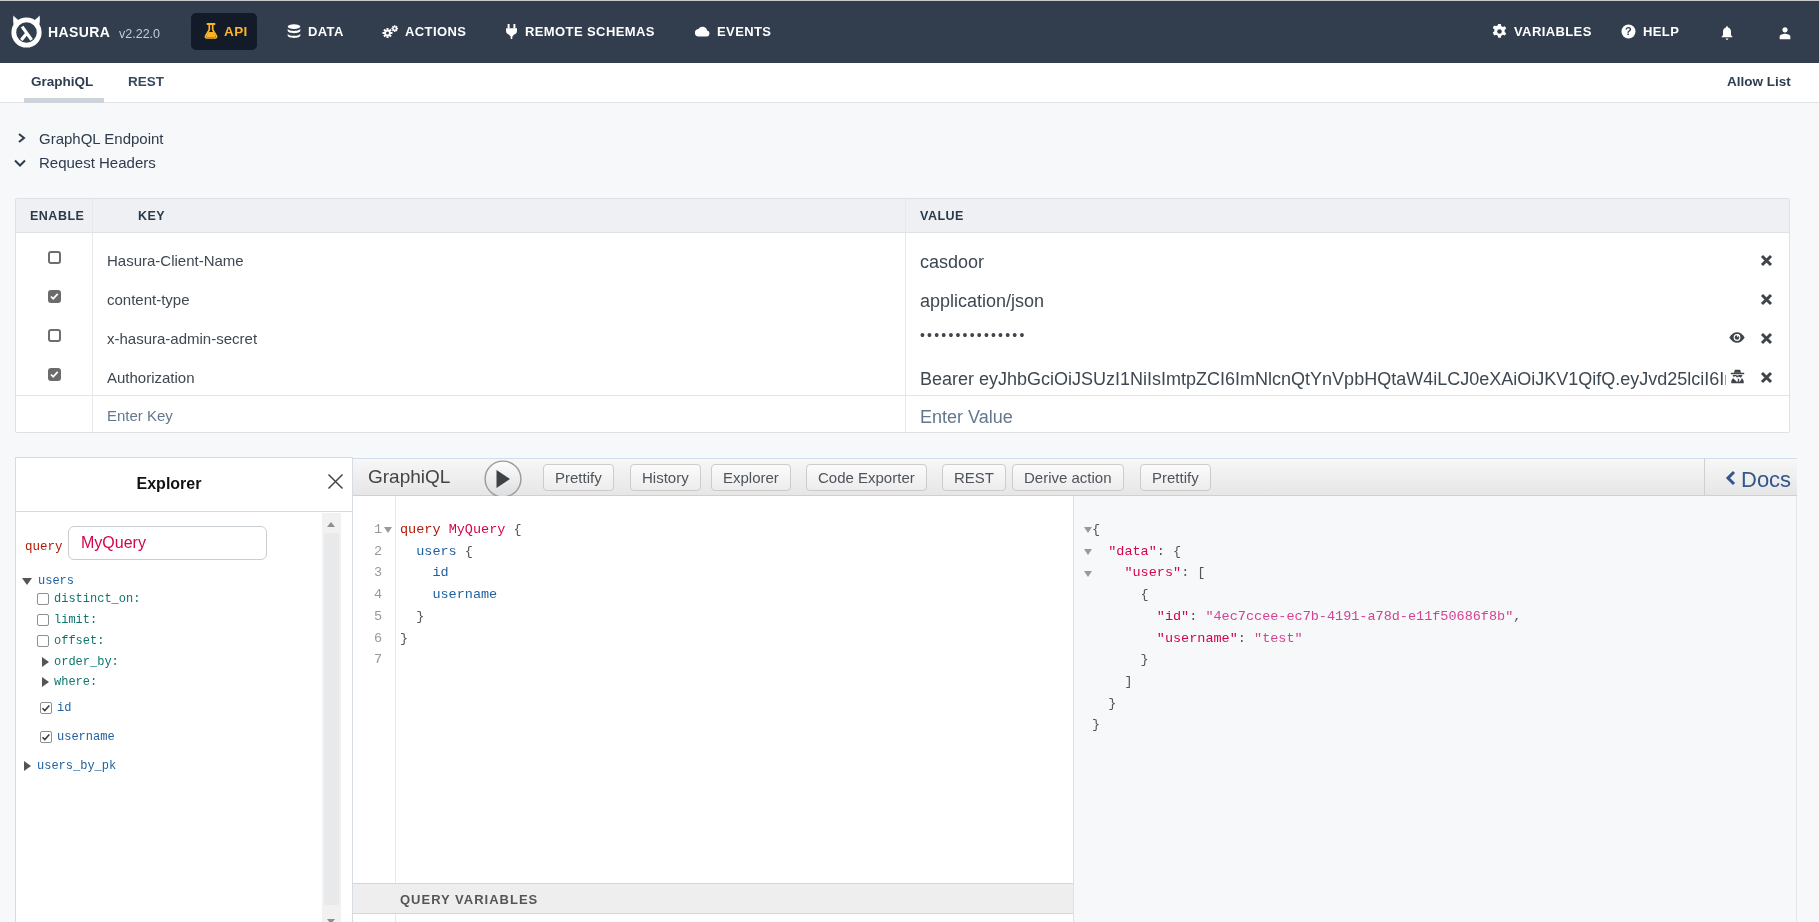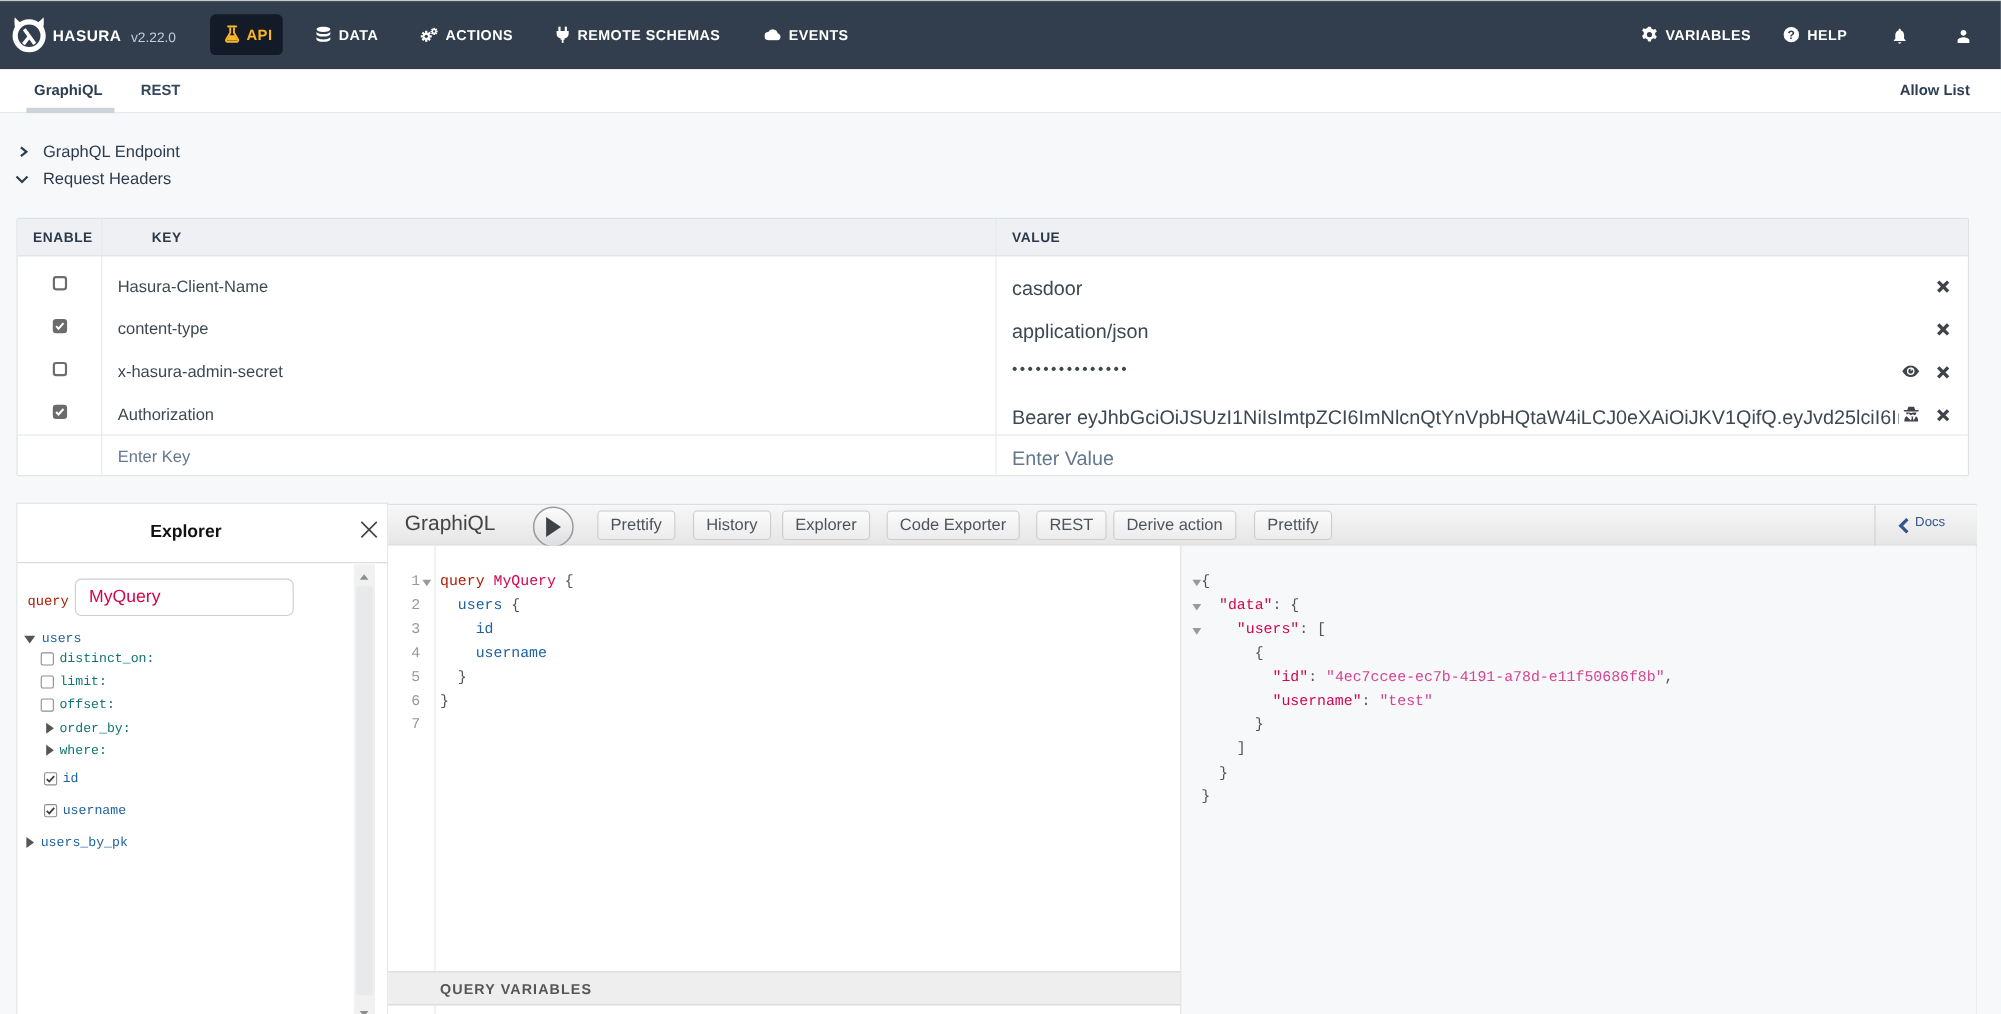--- a/index.html
+++ b/index.html
@@ -39,21 +39,21 @@
 #exp { position:absolute; left:15px; top:354px; width:338px; height:469px; background:#fff; border:1px solid #d7dce2; }
 #exphead { position:absolute; left:0; top:0; width:336px; height:54px; background:#fff; border-bottom:1px solid #d9d9d9; }
 #exphead .t { position:absolute; left:0; top:17px; width:306px; text-align:center; font-size:16px; font-weight:bold; color:#111; }
 #expbody { position:absolute; left:0; top:55px; width:336px; height:412px; background:#fff; font-family:"Liberation Mono", monospace; }
 
 #gql { position:absolute; left:353px; top:355px; width:1444px; height:466px; background:#fff; border-right:1px solid #e4e6e8; }
 #gqlbar { position:absolute; left:0; top:0; width:1444px; height:38px; background:linear-gradient(#f7f7f7,#e6e6e6); border-top:1px solid #cfdeea; border-bottom:1px solid #d0d0d0; }
 #gqlbar .title { position:absolute; left:15px; top:7px; font-size:19px; color:#444; }
 .tbtn { position:absolute; top:5px; height:27px; line-height:25px; padding:0 11px; background:linear-gradient(#fbfbfb,#ececec); border:1px solid #ccc; border-radius:4px; font-size:15px; color:#4e545c; }
 #docs { position:absolute; left:1351px; top:0; width:92px; height:38px; border-left:1px solid #d0d0d0; }
-#docs .t { position:absolute; left:36px; top:8px; font-size:12px; color:#33568d; }
+#docs .t { position:absolute; left:36px; top:8px; font-size:22px; color:#33568d; }
 #editor { position:absolute; left:0; top:38px; width:720px; height:428px; background:#fff; }
 #gutterline { position:absolute; left:42px; top:0; width:1px; height:428px; background:#e8e8e8; }
 #lnums { position:absolute; left:0px; top:23px; width:29px; text-align:right; font-family:"Liberation Mono", monospace; font-size:13.5px; line-height:21.7px; color:#999; }
 #code { position:absolute; left:47px; top:23px; font-family:"Liberation Mono", monospace; font-size:13.5px; line-height:21.7px; white-space:pre; color:#555; }
 #qvbar { position:absolute; left:0; top:387px; width:720px; height:31px; background:#eee; border-top:1px solid #d6d6d6; border-bottom:1px solid #d6d6d6; }
 #qvbar .t { position:absolute; left:47px; top:8px; font-size:13px; font-weight:bold; letter-spacing:1px; color:#555; }
 #result { position:absolute; left:720px; top:38px; width:723px; height:428px; background:#f7f8fa; border-left:1px solid #e0e0e0; }
 #rescode { position:absolute; left:18px; top:23px; font-family:"Liberation Mono", monospace; font-size:13.5px; line-height:21.7px; white-space:pre; color:#555; }
 .fold { width:0; height:0; border-left:4px solid transparent; border-right:4px solid transparent; border-top:6px solid #999; position:absolute; }
 .kw { color:#B11A04; } .def { color:#D2054E; } .prop { color:#1F61A0; } .str { color:#D64292; }

